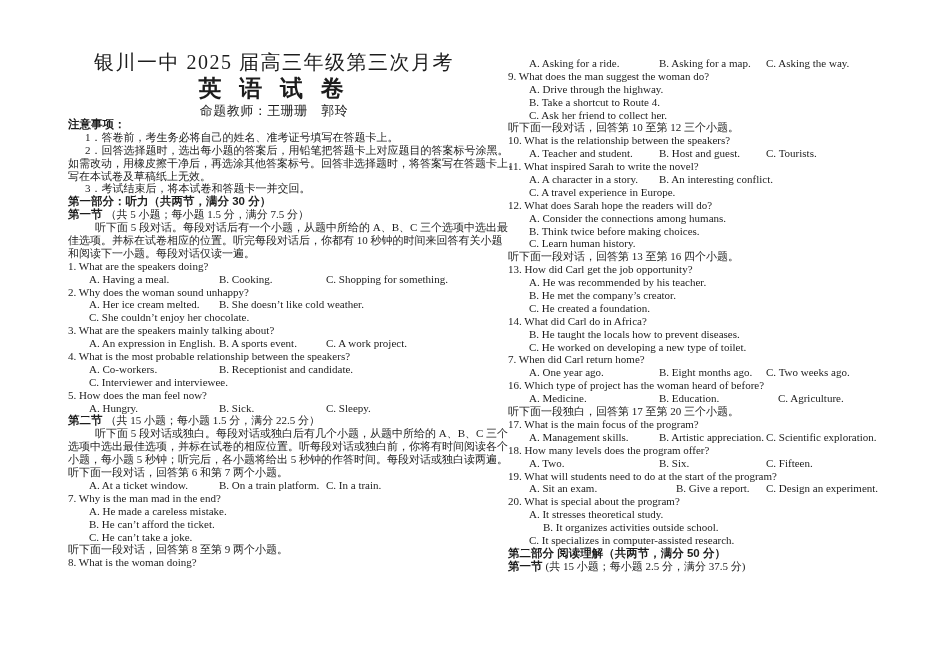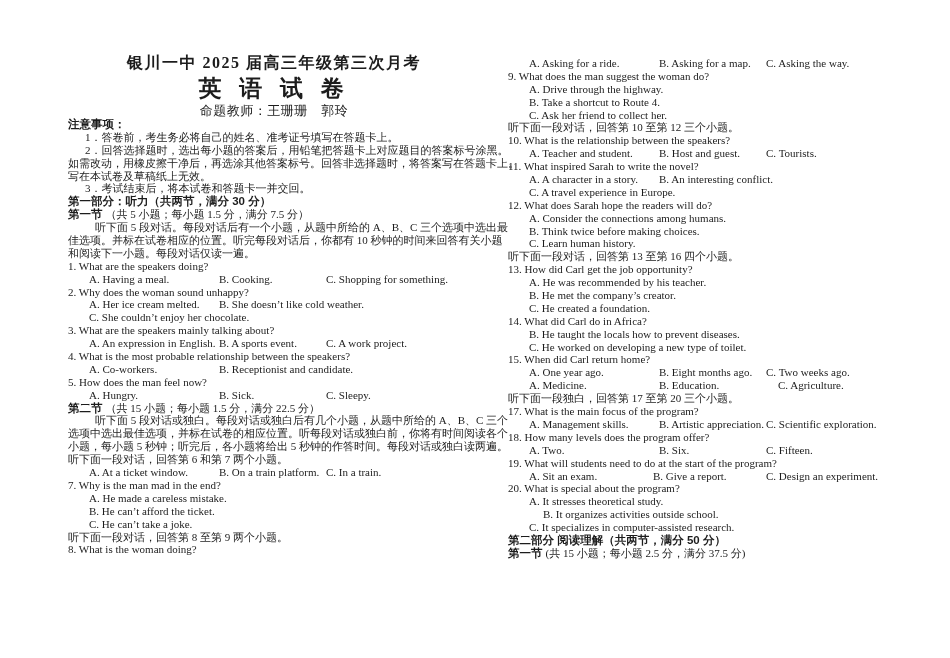--- a/index.html
+++ b/index.html
@@ -14,21 +14,21 @@
     width: 950px; height: 658px;
     background: #ffffff;
     overflow: hidden;
   }
   
   .header {
     position: absolute; left: 68px; top: 54px; width: 412px;
     text-align: center;
   }
   .school-title {
-    font-size: 16px; font-weight: bold; letter-spacing: 1.5px; line-height: 17px;
+    font-size: 20px; font-weight: normal; letter-spacing: 1.5px; line-height: 17px;
   }
   .subject-title {
     font-size: 23px; font-weight: bold; letter-spacing: 6px;
     margin-top: 5px; line-height: 25px;
   }
   .teacher-line {
     font-size: 13px; margin-top: 3px; line-height: 14px; letter-spacing: 0.5px;
   }
   
   .col {
@@ -90,20 +90,23 @@
       <div class="line">
         <span class="opt" style="left: 21px;">A. An expression in English.</span>
         <span class="opt" style="left: 151px;">B. A sports event.</span>
         <span class="opt" style="left: 258px;">C. A work project.</span>
       </div>
       <div class="line"><span>4. What is the most probable relationship between the speakers?</span></div>
       <div class="line">
         <span class="opt" style="left: 21px;">A. Co-workers.</span>
         <span class="opt" style="left: 151px;">B. Receptionist and candidate.</span>
       </div>
+      <div class="line">
+        <span class="opt" style="left: 21px;">C. Interviewer and interviewee.</span>
+      </div>
       <div class="line"><span>5. How does the man feel now?</span></div>
       <div class="line">
         <span class="opt" style="left: 21px;">A. Hungry.</span>
         <span class="opt" style="left: 151px;">B. Sick.</span>
         <span class="opt" style="left: 258px;">C. Sleepy.</span>
       </div>
       <div class="line"><b>第二节</b><span>（共 15 小题；每小题 1.5 分，满分 22.5 分）</span></div>
       <div class="line ind2"><span>听下面 5 段对话或独白。每段对话或独白后有几个小题，从题中所给的 A、B、C 三个</span></div>
       <div class="line"><span>选项中选出最佳选项，并标在试卷的相应位置。听每段对话或独白前，你将有时间阅读各个</span></div>
       <div class="line"><span>小题，每小题 5 秒钟；听完后，各小题将给出 5 秒钟的作答时间。每段对话或独白读两遍。</span></div>
@@ -178,26 +181,27 @@
       <div class="line">
         <span class="opt" style="left: 21px;">C. He created a foundation.</span>
       </div>
       <div class="line"><span>14. What did Carl do in Africa?</span></div>
       <div class="line">
         <span class="opt" style="left: 21px;">B. He taught the locals how to prevent diseases.</span>
       </div>
       <div class="line">
         <span class="opt" style="left: 21px;">C. He worked on developing a new type of toilet.</span>
       </div>
-      <div class="line"><span>15. When did Carl return home?</span></div>
+      <div class="line"><span>7. When did Carl return home?</span></div>
       <div class="line">
         <span class="opt" style="left: 21px;">A. One year ago.</span>
         <span class="opt" style="left: 151px;">B. Eight months ago.</span>
         <span class="opt" style="left: 258px;">C. Two weeks ago.</span>
       </div>
+      <div class="line"><span>16. Which type of project has the woman heard of before?</span></div>
       <div class="line">
         <span class="opt" style="left: 21px;">A. Medicine.</span>
         <span class="opt" style="left: 151px;">B. Education.</span>
         <span class="opt" style="left: 258px; margin-left: 12px;">C. Agriculture.</span>
       </div>
       <div class="line"><span>听下面一段独白，回答第 17 至第 20 三个小题。</span></div>
       <div class="line"><span>17. What is the main focus of the program?</span></div>
       <div class="line">
         <span class="opt" style="left: 21px;">A. Management skills.</span>
         <span class="opt" style="left: 151px;">B. Artistic appreciation.</span>
@@ -205,21 +209,21 @@
       </div>
       <div class="line"><span>18. How many levels does the program offer?</span></div>
       <div class="line">
         <span class="opt" style="left: 21px;">A. Two.</span>
         <span class="opt" style="left: 151px;">B. Six.</span>
         <span class="opt" style="left: 258px;">C. Fifteen.</span>
       </div>
       <div class="line"><span>19. What will students need to do at the start of the program?</span></div>
       <div class="line">
         <span class="opt" style="left: 21px;">A. Sit an exam.</span>
-        <span class="opt" style="left: 145px;">B. Give a report.</span>
+        <span class="opt" style="left: 168px;">B. Give a report.</span>
         <span class="opt" style="left: 258px;">C. Design an experiment.</span>
       </div>
       <div class="line"><span>20. What is special about the program?</span></div>
       <div class="line">
         <span class="opt" style="left: 21px;">A. It stresses theoretical study.</span>
       </div>
       <div class="line">
         <span class="opt" style="left: 35px;">B. It organizes activities outside school.</span>
       </div>
       <div class="line">

